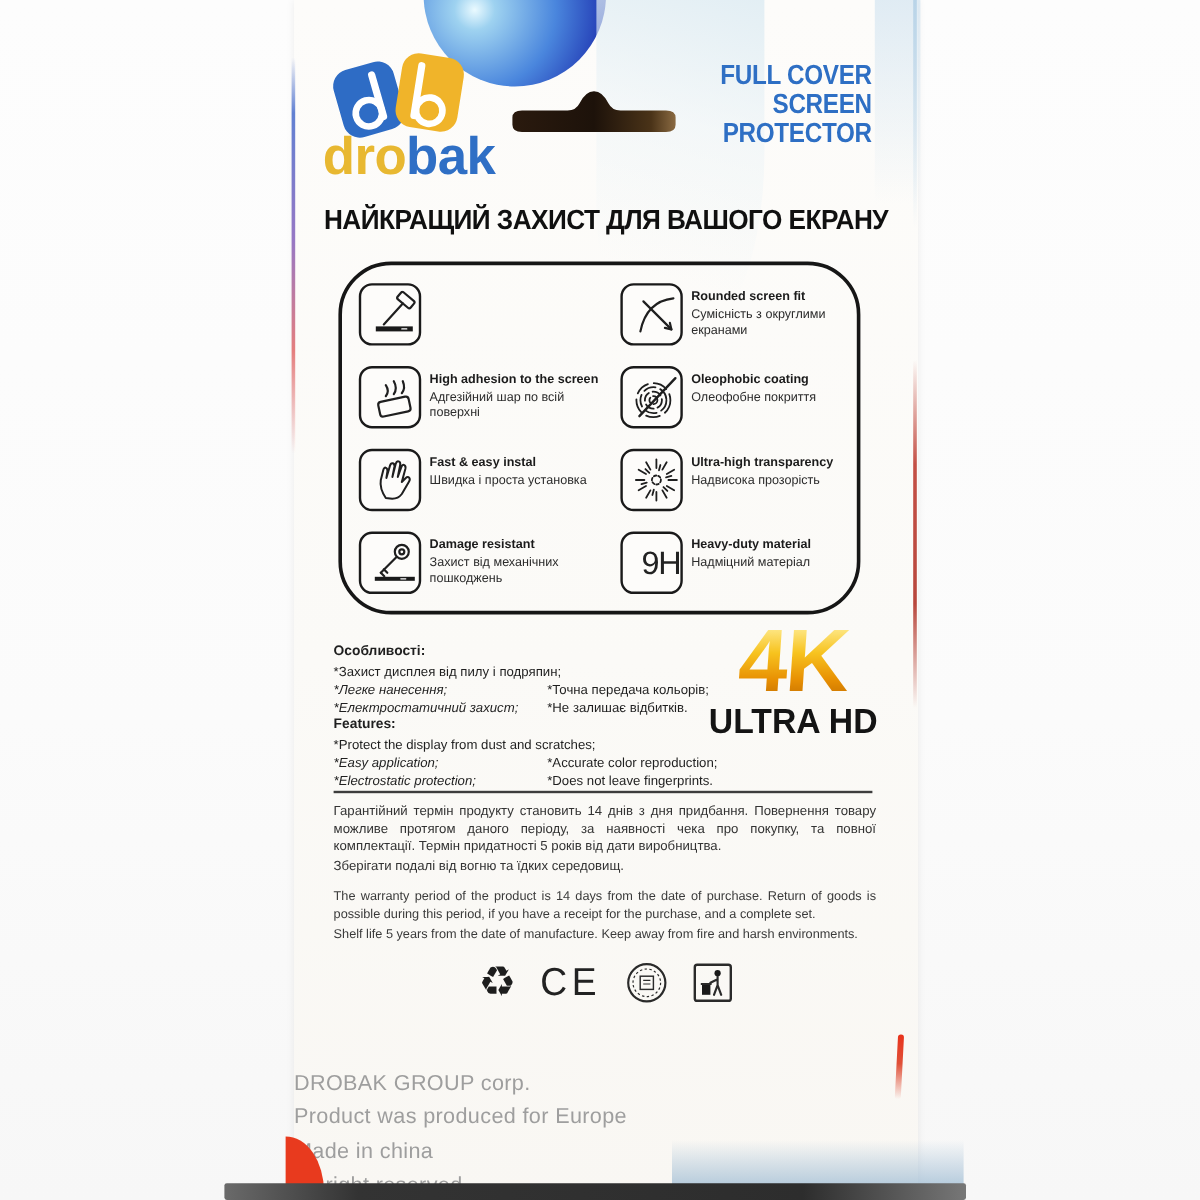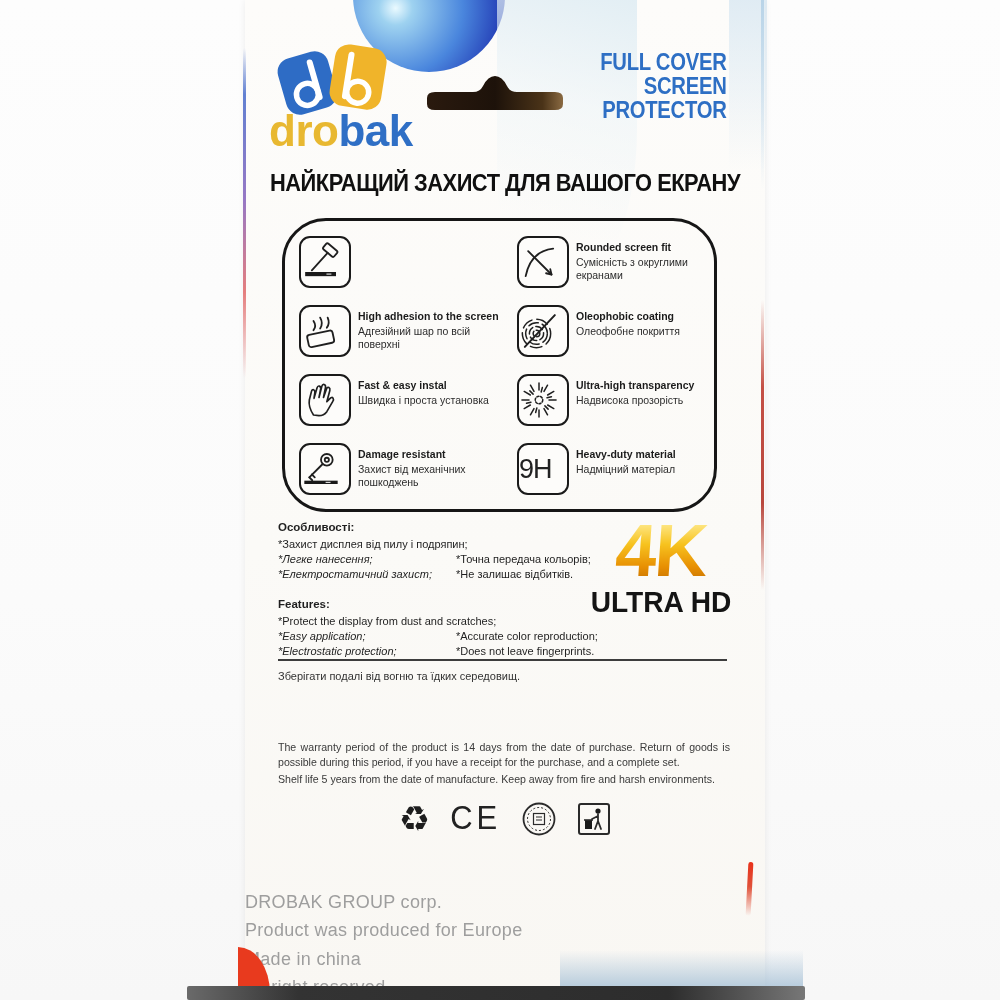--- a/index.html
+++ b/index.html
@@ -49,32 +49,32 @@
   }
   
   .panel{
     position:absolute;left:37px;top:218px;width:435px;height:294px;box-sizing:border-box;
     border:3px solid #161616;border-radius:44px;
     padding:15px 6px 6px 14px;
     display:grid;grid-template-columns:218px 1fr;grid-auto-rows:69px;
   }
   .feat{display:flex;gap:7px;align-items:flex-start;}
   .ibox{width:52px;height:52px;box-sizing:border-box;border:2.5px solid #1a1a1a;border-radius:11px;
-    flex:0 0 auto;display:flex;align-items:center;justify-content:flex-start;background:#fdfcfa;}
+    flex:0 0 auto;display:flex;align-items:center;justify-content:flex-end;background:#fdfcfa;}
   .feat .txt{padding-top:5px;min-width:0;}
   .feat .en{font-weight:700;font-size:10.5px;color:#1b1b1b;line-height:1.25;white-space:nowrap;}
   .feat .ua{font-size:10.5px;color:#2c2c2c;line-height:1.22;margin-top:2px;max-width:148px;}
   .nine-h{font-size:27px;color:#222;letter-spacing:-1px;font-weight:500;}
   
   .list{position:absolute;left:33px;width:355px;font-size:11px;color:#1f1f1f;line-height:1.34;}
   .list .title{font-weight:700;font-size:11.5px;margin-bottom:2px;}
   .list .row{display:flex;}
   .list .c1{width:178px;flex:0 0 auto;font-style:italic;}
   .list .c2{flex:1;}
-  .ua-list{top:520px;}
+  .ua-list{top:536px;}
   .en-list{top:597px;}
   
   .badge4k{position:absolute;left:330px;top:516px;width:172px;text-align:center;}
   .fourk{
     font-size:74px;font-weight:800;line-height:.95;letter-spacing:-2px;
     background:linear-gradient(180deg,#ffee9a 5%,#f7c31f 40%,#e89003 72%,#c06c00 100%);
     -webkit-background-clip:text;background-clip:text;color:transparent;
     transform:skewX(-4deg);
   }
   .uhd{font-size:29px;font-weight:800;color:#141414;letter-spacing:0;margin-top:0px;transform:scaleX(.97);}
@@ -318,20 +318,21 @@
     </div>
 
     <div class="badge4k">
       <div class="fourk">4K</div>
       <div class="uhd">ULTRA HD</div>
     </div>
 
     <div class="sep"></div>
 
     <div class="warranty warranty-ua">
+      <p>Гарантійний термін продукту становить 14 днів з дня придбання. Повернення товару можливе протягом даного періоду, за наявності чека про покупку, та повної комплектації. Термін придатності 5 років від дати виробництва.</p>
       <p>Зберігати подалі від вогню та їдких середовищ.</p>
     </div>
     <div class="warranty warranty-en">
       <p>The warranty period of the product is 14 days from the date of purchase. Return of goods is possible during this period, if you have a receipt for the purchase, and a complete set.</p>
       <p>Shelf life 5 years from the date of manufacture. Keep away from fire and harsh environments.</p>
     </div>
 
     <div class="certs">
       <span class="recycle">♻</span>
       <span class="ce">CE</span>

